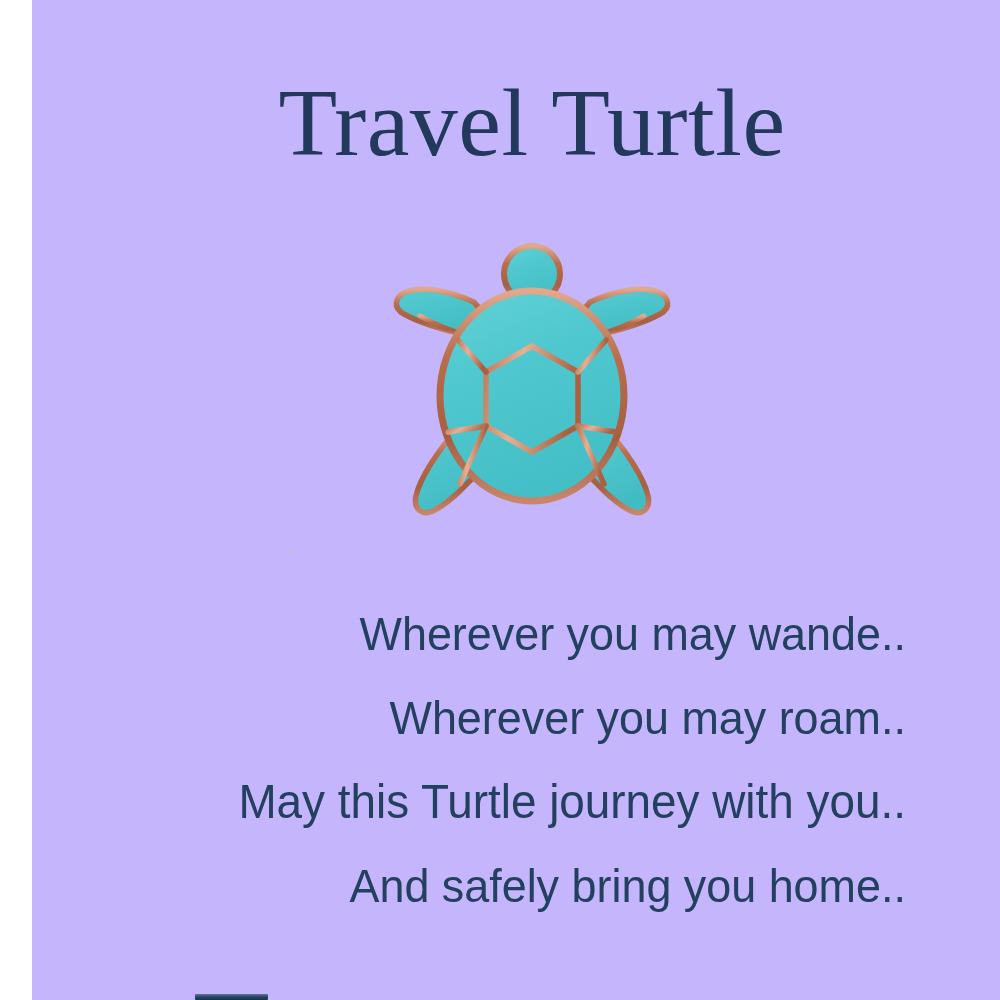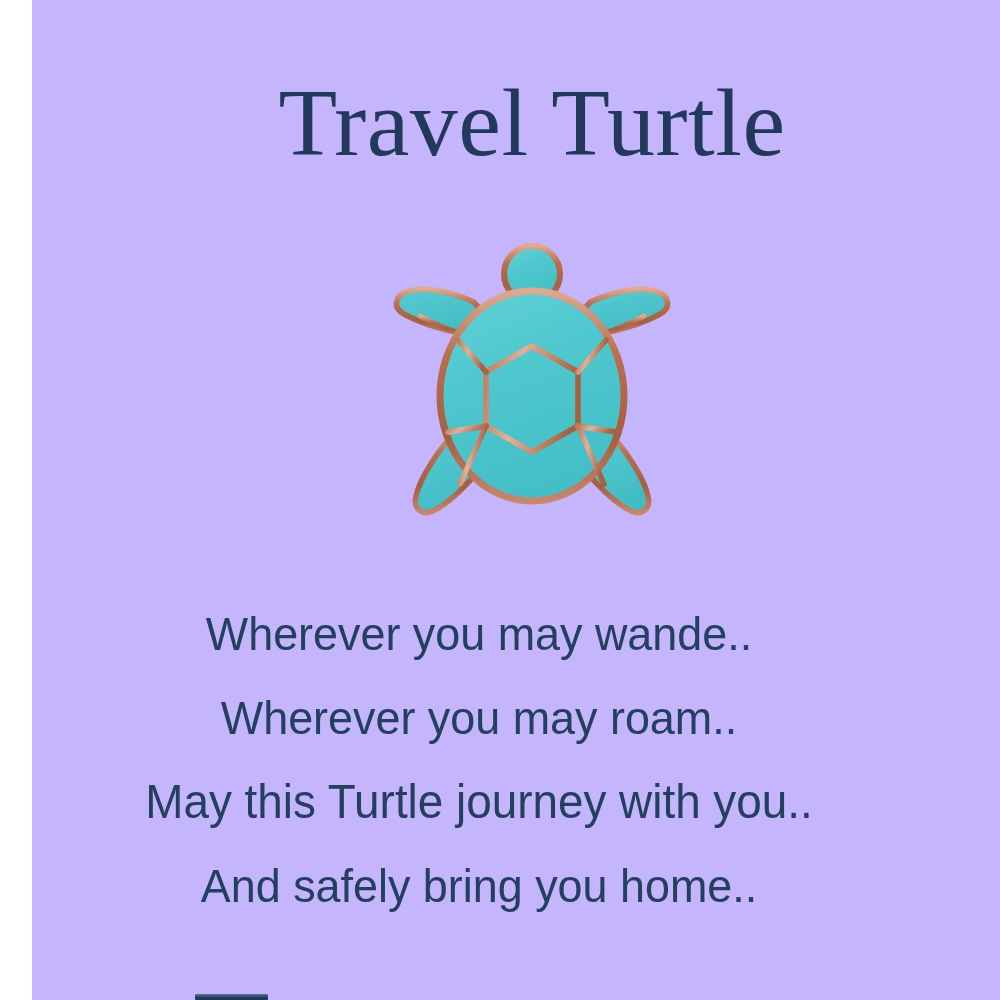--- a/index.html
+++ b/index.html
@@ -63,21 +63,21 @@
     opacity: 0.75;
     border-radius: 1px;
   }
 
   
   #verse {
     position: absolute;
     left: 0;
     top: 592px;
     width: 894px;
-    text-align: center;
+    text-align: right;
   }
   .verse-line {
     display: block;
     font-family: "Liberation Sans", "DejaVu Sans", sans-serif;
     font-size: 47px;
     line-height: 84px;
     color: #23405f;
     white-space: nowrap;
     transform: scaleX(0.955);
     transform-origin: center center;

